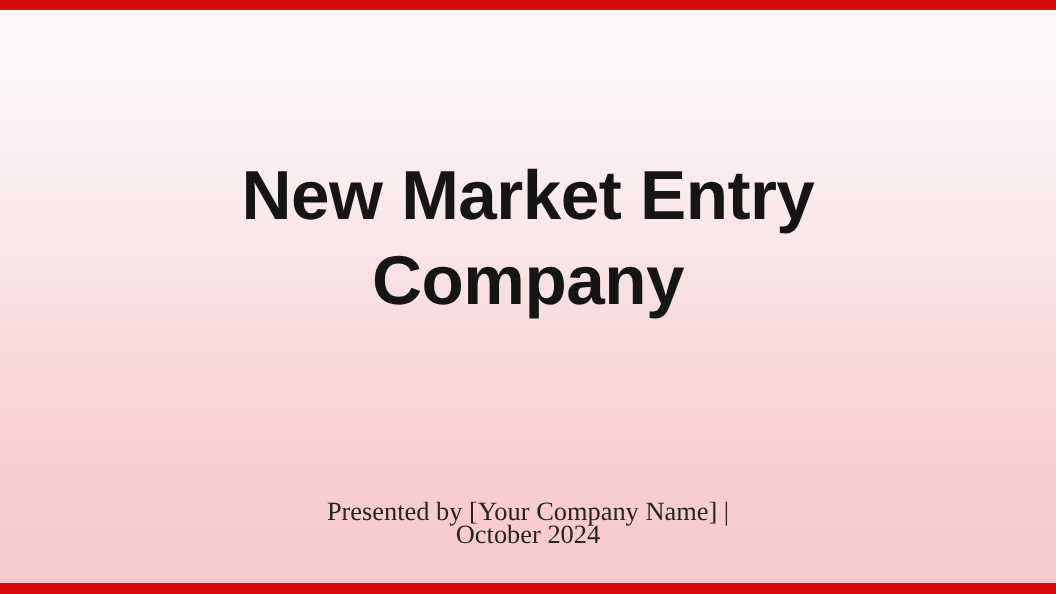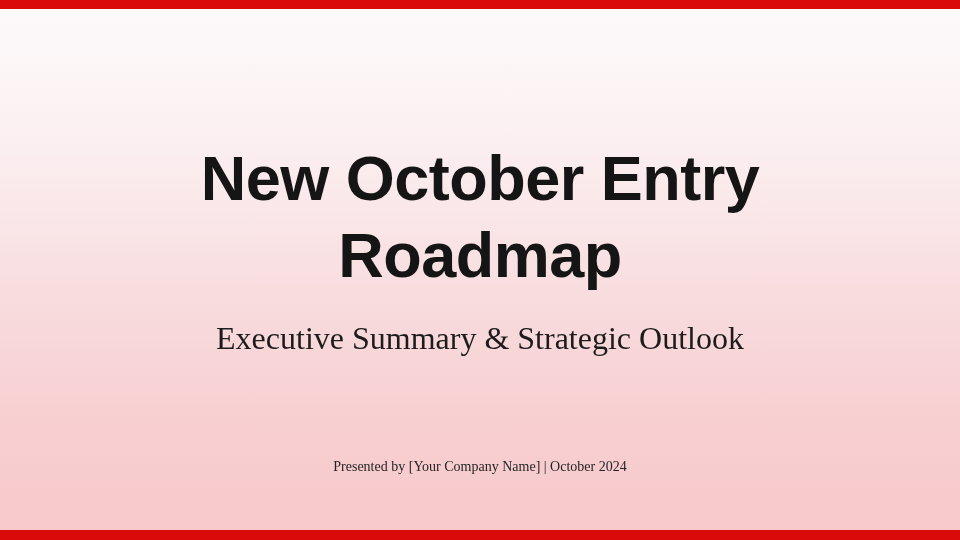--- a/index.html
+++ b/index.html
@@ -96,37 +96,36 @@
     color: #1f1f1f;
   }
 
   .presenter {
     position: absolute;
     left: 280px;
     top: 456px;
     width: 400px;
     margin: 0;
     font-family: "Liberation Serif", serif;
-    font-size: 14px;
+    font-size: 24px;
     line-height: 21px;
     font-weight: normal;
     color: #242424;
   }
 </style>
 </head>
 <body>
 
 <div class="slide">
 
   <div class="bar bar-top"></div>
 
   <div class="content">
-    <h1 class="title">New October Entry Roadmap</h1>
+    <h1 class="title">New Market Entry Company</h1>
 
-    <h2 class="subtitle">Executive Summary &amp; Strategic Outlook</h2>
 
 
     <p class="presenter">Presented by [Your Company Name] | October 2024</p>
   </div>
 
   <div class="bar bar-bottom"></div>
 
 </div>
 
 </body></html>

